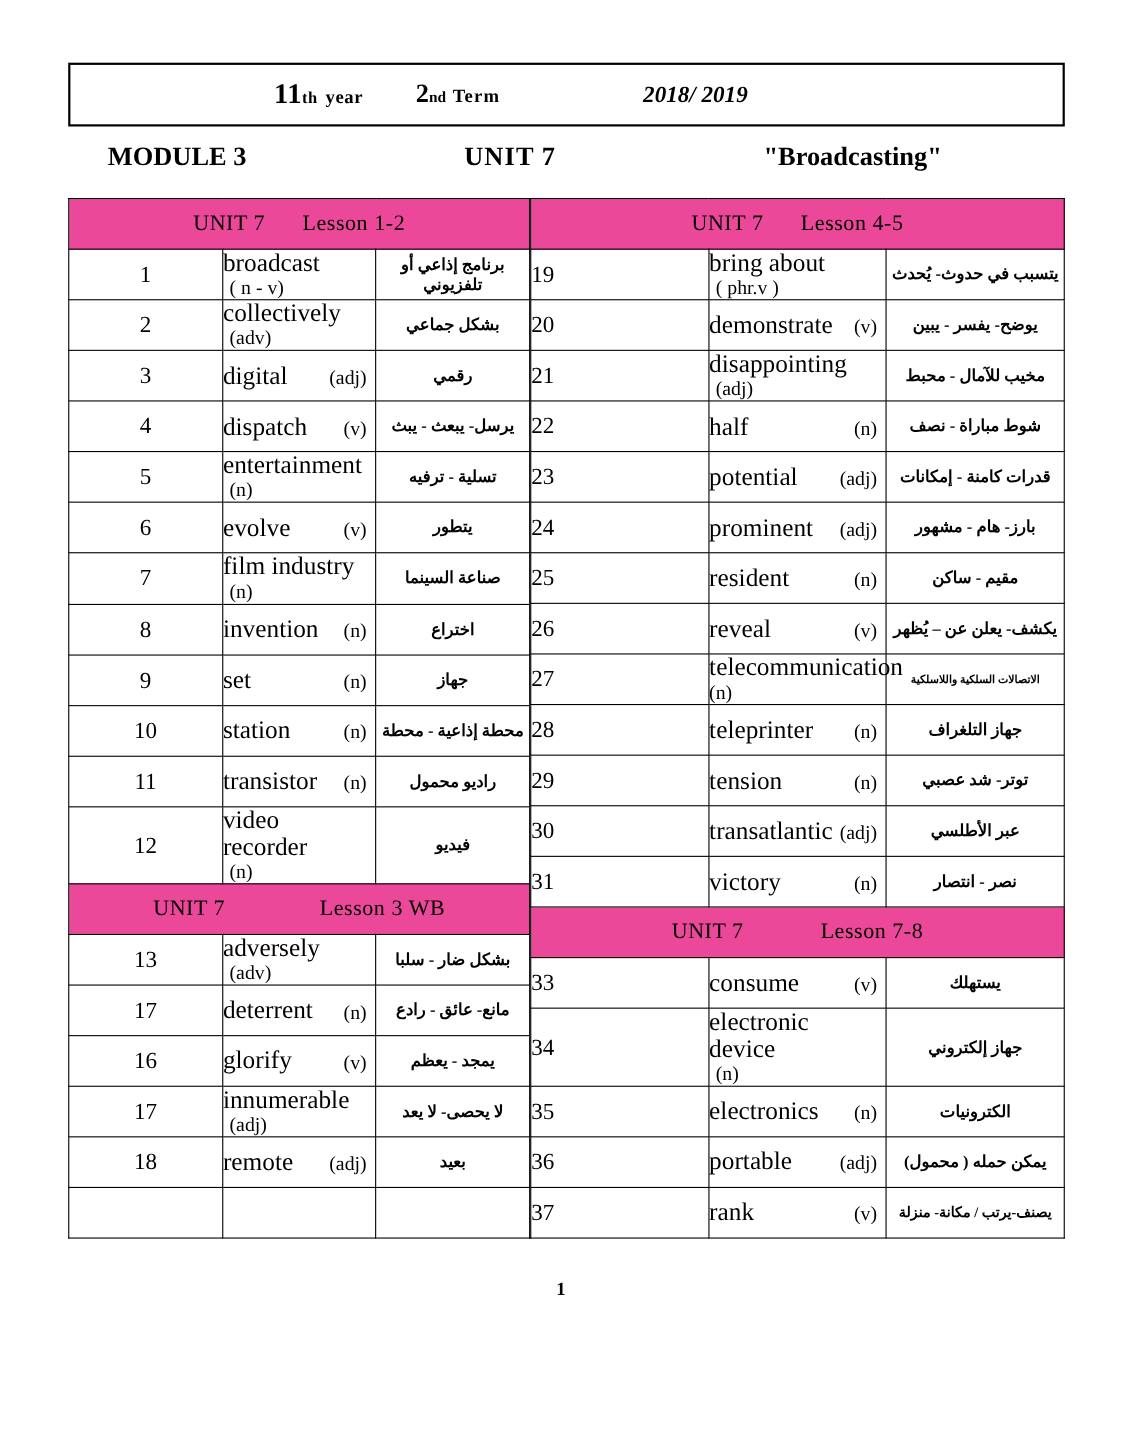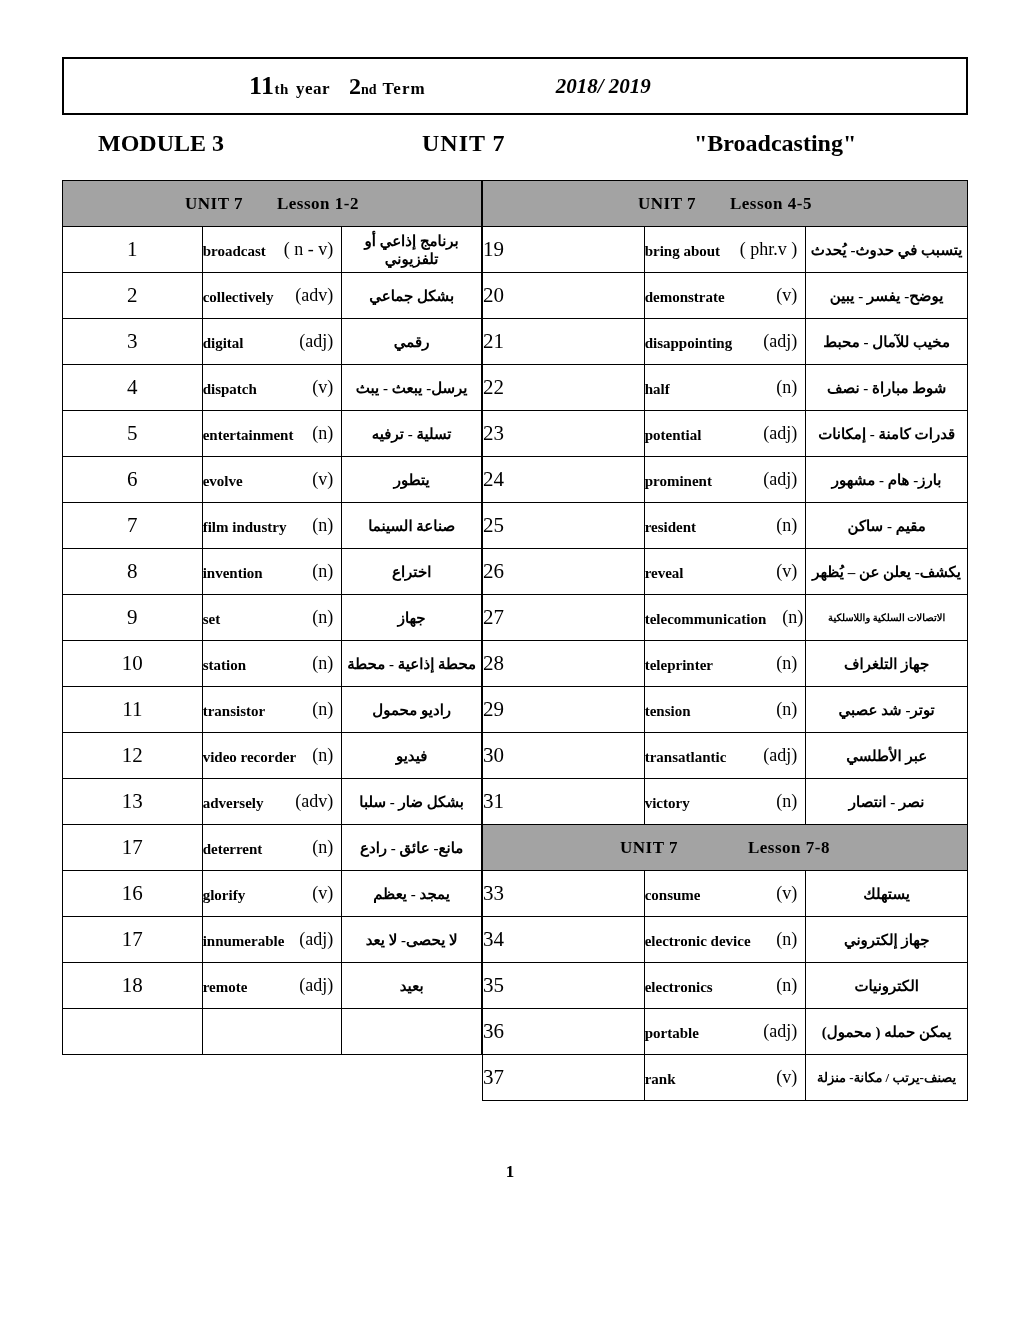--- a/index.html
+++ b/index.html
@@ -43,21 +43,21 @@
   }
   .hdr-year .sup {
     font-size: 15px;
     font-weight: bold;
   }
   .hdr-year .small {
     font-size: 17px;
     font-weight: bold;
   }
   .hdr-term {
-    margin-left: 19px;
+    margin-left: 48px;
     font-weight: bold;
     font-size: 24px;
   }
   .hdr-term .sup {
     font-size: 14px;
   }
   .hdr-term .small {
     font-size: 17px;
     letter-spacing: 1px;
   }
@@ -100,44 +100,44 @@
   .c-num   { width: 56px; text-align: center; font-size: 21px; font-family: "Liberation Serif", serif; }
   .c-word  { width: 190px; padding-left: 10px; position: relative; }
   .c-ar    { width: 174px; text-align: center; direction: rtl; font-size: 15px; font-weight: bold; padding: 0 4px; }
 
   .r-num   { width: 56px; text-align: left; font-size: 21px; }
   .r-word  { width: 252px; padding-left: 10px; position: relative; }
   .r-ar    { width: 178px; text-align: center; direction: rtl; font-size: 15px; font-weight: bold; padding: 0 4px; }
 
   .en {
     font-family: "Liberation Serif", serif;
-    font-weight: bold;
-    font-size: 15px;
+    font-weight: normal;
+    font-size: 23px;
     line-height: 1.05;
     display: inline;
   }
   .pos {
     font-family: "Liberation Serif", serif;
     font-weight: normal;
     font-size: 18px;
   }
   .wordcell {
     display: flex;
     justify-content: space-between;
     align-items: flex-end;
     padding-right: 8px;
     flex-wrap: wrap;
   }
   .wordcell .pos { margin-left: 6px; }
 
   .section-head {
-    background: #a3a3a3;
+    background: #ec4899;
     text-align: center;
-    font-weight: bold;
-    font-size: 17px;
+    font-weight: normal;
+    font-size: 20px;
     letter-spacing: 0.5px;
     height: 47px;
   }
   .section-head .gap { display: inline-block; width: 34px; }
 
   .empty-cell { height: 45px; }
 
   
   .page-num {
     position: absolute;
@@ -294,20 +294,25 @@
         <td class="c-num">12</td>
         <td class="c-word">
             <div class="wordcell">
               <span class="en">video recorder</span>
               <span class="pos">(n)</span>
             </div>
           </td>
         <td class="c-ar">فيديو</td>
       </tr>
 
+      <tr>
+        <td class="section-head" colspan="3">
+          <span>UNIT 7</span><span class="gap" style="width:86px"></span><span>Lesson 3   WB</span>
+        </td>
+      </tr>
 
       <tr>
         <td class="c-num">13</td>
         <td class="c-word">
             <div class="wordcell">
               <span class="en">adversely</span>
               <span class="pos">(adv)</span>
             </div>
           </td>
         <td class="c-ar">بشكل ضار - سلبا</td>

